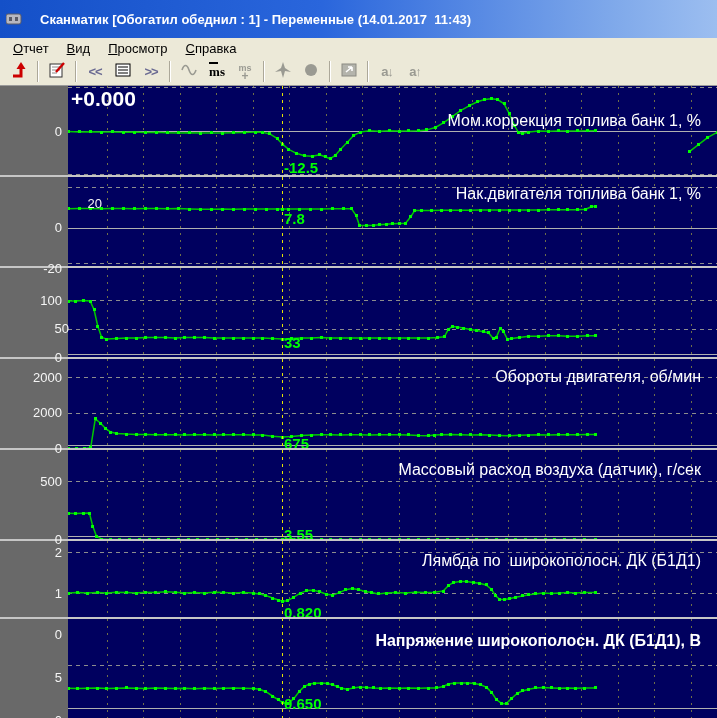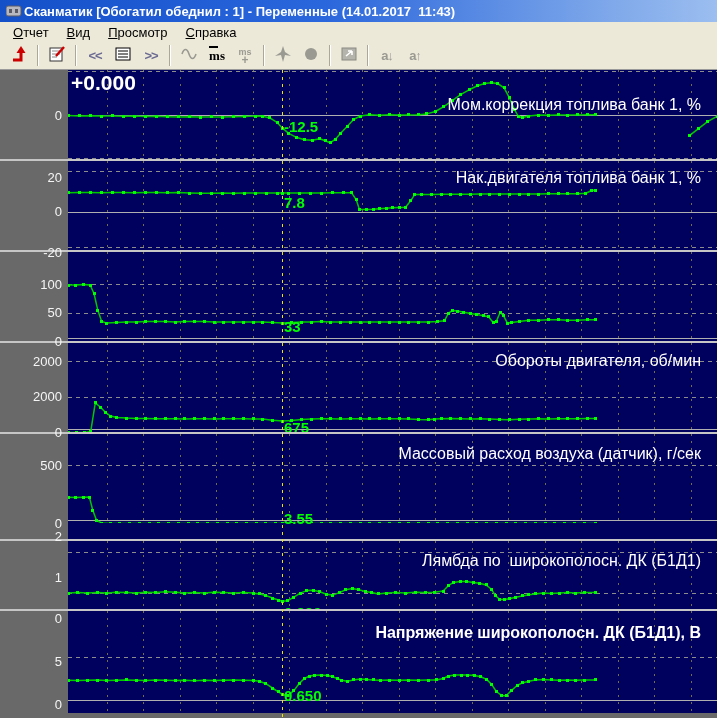--- a/index.html
+++ b/index.html
@@ -4,21 +4,21 @@
 <style>
   html,body{margin:0;padding:0;}
   body{
     width:717px;height:718px;overflow:hidden;background:#ECE9D8;
     font-family:"Liberation Sans", sans-serif;
     -webkit-font-smoothing:antialiased;
   }
   .window{width:717px;height:718px;position:relative;}
   
   .titlebar{
-    height:22px;display:flex;align-items:center;gap:2px;padding:0 6px;
+    height:38px;display:flex;align-items:center;gap:18px;padding:0 6px;
     background:linear-gradient(90deg,#1450c8 0%,#2a66dc 45%,#7ea8ea 85%,#9cbef0 100%);
   }
   .title-text{color:#fff;font-weight:bold;font-size:13px;white-space:pre;overflow:hidden;text-overflow:clip;}
   .app-icon{width:16px;height:14px;display:inline-block;flex:0 0 auto;}
   
   .menubar{height:20px;display:flex;align-items:center;background:#ECE9D8;font-size:13px;color:#000;padding-left:4px;}
   .menu-item{padding:2px 9px;cursor:default;}
   .menu-item u{text-decoration:underline;}
   
   .toolbar{height:27px;display:flex;align-items:center;background:#ECE9D8;border-bottom:1px solid #9a9a9a;padding:0 5px;}
@@ -227,21 +227,21 @@
               <rect x="508.0" y="43.4" width="3" height="3" fill="#00ff00" shape-rendering="crispEdges"></rect>
               <rect x="517.7" y="43.2" width="3" height="3" fill="#00ff00" shape-rendering="crispEdges"></rect>
               <rect x="525.5" y="43.2" width="3" height="3" fill="#00ff00" shape-rendering="crispEdges"></rect>
               <polyline points="621.7,65.3 630.8,58.4 639.9,51.4 649.0,46.5" fill="none" stroke="#00c800" stroke-width="1.5" stroke-linejoin="round"></polyline>
               <rect x="620.2" y="63.8" width="3" height="3" fill="#00ff00" shape-rendering="crispEdges"></rect>
               <rect x="629.3" y="56.9" width="3" height="3" fill="#00ff00" shape-rendering="crispEdges"></rect>
               <rect x="638.4" y="49.9" width="3" height="3" fill="#00ff00" shape-rendering="crispEdges"></rect>
               <rect x="647.5" y="45.0" width="3" height="3" fill="#00ff00" shape-rendering="crispEdges"></rect>
             </svg>
             <div class="chart-title" style="top: 26px;">Мом.коррекция топлива банк 1, %</div>
-            <div class="cursor-value" style="top: 48px;">-12.5</div>
+            <div class="cursor-value" style="top: 73px;">-12.5</div>
             <div class="time-label">+0.000</div>
           </div>
         </div>
         <div class="panel" style="height: 91px;">
           <div class="plot">
             <svg width="649" height="89" style="display: block;">
               <line x1="39" y1="0" x2="39" y2="89" stroke="#6f6f49" stroke-width="1" shape-rendering="crispEdges" stroke-dasharray="2,5"></line>
               <line x1="75.5" y1="0" x2="75.5" y2="89" stroke="#6f6f49" stroke-width="1" shape-rendering="crispEdges" stroke-dasharray="2,5"></line>
               <line x1="112" y1="0" x2="112" y2="89" stroke="#6f6f49" stroke-width="1" shape-rendering="crispEdges" stroke-dasharray="2,5"></line>
               <line x1="148.5" y1="0" x2="148.5" y2="89" stroke="#6f6f49" stroke-width="1" shape-rendering="crispEdges" stroke-dasharray="2,5"></line>
@@ -501,21 +501,21 @@
               <rect x="488.5" y="74.3" width="3" height="3" fill="#00ff00" shape-rendering="crispEdges"></rect>
               <rect x="498.2" y="74.3" width="3" height="3" fill="#00ff00" shape-rendering="crispEdges"></rect>
               <rect x="508.0" y="74.2" width="3" height="3" fill="#00ff00" shape-rendering="crispEdges"></rect>
               <rect x="517.7" y="74.1" width="3" height="3" fill="#00ff00" shape-rendering="crispEdges"></rect>
               <rect x="525.5" y="74.1" width="3" height="3" fill="#00ff00" shape-rendering="crispEdges"></rect>
             </svg>
             <div class="chart-title" style="top: 9px;">Обороты двигателя, об/мин</div>
             <div class="cursor-value" style="top: 76px;">675</div>
           </div>
         </div>
-        <div class="panel" style="height: 107px;">
+        <div class="panel" style="height: 91px;">
           <div class="plot">
             <svg width="649" height="89" style="display: block;">
               <line x1="39" y1="0" x2="39" y2="89" stroke="#6f6f49" stroke-width="1" shape-rendering="crispEdges" stroke-dasharray="2,5"></line>
               <line x1="75.5" y1="0" x2="75.5" y2="89" stroke="#6f6f49" stroke-width="1" shape-rendering="crispEdges" stroke-dasharray="2,5"></line>
               <line x1="112" y1="0" x2="112" y2="89" stroke="#6f6f49" stroke-width="1" shape-rendering="crispEdges" stroke-dasharray="2,5"></line>
               <line x1="148.5" y1="0" x2="148.5" y2="89" stroke="#6f6f49" stroke-width="1" shape-rendering="crispEdges" stroke-dasharray="2,5"></line>
               <line x1="185" y1="0" x2="185" y2="89" stroke="#6f6f49" stroke-width="1" shape-rendering="crispEdges" stroke-dasharray="2,5"></line>
               <line x1="221.5" y1="0" x2="221.5" y2="89" stroke="#6f6f49" stroke-width="1" shape-rendering="crispEdges" stroke-dasharray="2,5"></line>
               <line x1="258" y1="0" x2="258" y2="89" stroke="#6f6f49" stroke-width="1" shape-rendering="crispEdges" stroke-dasharray="2,5"></line>
               <line x1="294.5" y1="0" x2="294.5" y2="89" stroke="#6f6f49" stroke-width="1" shape-rendering="crispEdges" stroke-dasharray="2,5"></line>
@@ -587,21 +587,21 @@
               <rect x="485.3" y="88.0" width="3" height="3" fill="#00ff00" shape-rendering="crispEdges"></rect>
               <rect x="495.0" y="88.1" width="3" height="3" fill="#00ff00" shape-rendering="crispEdges"></rect>
               <rect x="504.7" y="88.0" width="3" height="3" fill="#00ff00" shape-rendering="crispEdges"></rect>
               <rect x="514.5" y="88.1" width="3" height="3" fill="#00ff00" shape-rendering="crispEdges"></rect>
               <rect x="525.5" y="88.0" width="3" height="3" fill="#00ff00" shape-rendering="crispEdges"></rect>
             </svg>
             <div class="chart-title" style="top: 11px;">Массовый расход воздуха (датчик), г/сек</div>
             <div class="cursor-value" style="top: 76px;">3.55</div>
           </div>
         </div>
-        <div class="panel" style="height: 70px;">
+        <div class="panel" style="height: 78px;">
           <div class="plot">
             <svg width="649" height="89" style="display: block;">
               <line x1="39" y1="0" x2="39" y2="89" stroke="#6f6f49" stroke-width="1" shape-rendering="crispEdges" stroke-dasharray="2,5"></line>
               <line x1="75.5" y1="0" x2="75.5" y2="89" stroke="#6f6f49" stroke-width="1" shape-rendering="crispEdges" stroke-dasharray="2,5"></line>
               <line x1="112" y1="0" x2="112" y2="89" stroke="#6f6f49" stroke-width="1" shape-rendering="crispEdges" stroke-dasharray="2,5"></line>
               <line x1="148.5" y1="0" x2="148.5" y2="89" stroke="#6f6f49" stroke-width="1" shape-rendering="crispEdges" stroke-dasharray="2,5"></line>
               <line x1="185" y1="0" x2="185" y2="89" stroke="#6f6f49" stroke-width="1" shape-rendering="crispEdges" stroke-dasharray="2,5"></line>
               <line x1="221.5" y1="0" x2="221.5" y2="89" stroke="#6f6f49" stroke-width="1" shape-rendering="crispEdges" stroke-dasharray="2,5"></line>
               <line x1="258" y1="0" x2="258" y2="89" stroke="#6f6f49" stroke-width="1" shape-rendering="crispEdges" stroke-dasharray="2,5"></line>
               <line x1="294.5" y1="0" x2="294.5" y2="89" stroke="#6f6f49" stroke-width="1" shape-rendering="crispEdges" stroke-dasharray="2,5"></line>
@@ -788,25 +788,25 @@
               <rect x="514.5" y="67.6" width="3" height="3" fill="#00ff00" shape-rendering="crispEdges"></rect>
               <rect x="525.5" y="67.4" width="3" height="3" fill="#00ff00" shape-rendering="crispEdges"></rect>
             </svg>
             <div class="chart-title" style="top: 13px; font-weight: bold;">Напряжение широкополосн. ДК (Б1Д1), В</div>
             <div class="cursor-value" style="top: 76px;">0.650</div>
           </div>
         </div>
       </div>
     <div class="axis-layer">
         <div class="ylabel" style="top: 37.5px;">0</div>
-        <div class="ylabel" style="top: 100px;">20</div>
+        <div class="ylabel" style="top: 110px; padding-left: 40px;">20</div>
         <div class="ylabel" style="top: 134.034px;">0</div>
         <div class="ylabel" style="top: 175.025px;">-20</div>
         <div class="ylabel" style="top: 206.988px;">100</div>
-        <div class="ylabel" style="top: 235.425px;">50</div>
+        <div class="ylabel" style="top: 235.425px; padding-left: 7px;">50</div>
         <div class="ylabel" style="top: 263.863px;">0</div>
         <div class="ylabel" style="top: 283.883px;">2000</div>
         <div class="ylabel" style="top: 319.444px;">2000</div>
         <div class="ylabel" style="top: 355.004px;">0</div>
         <div class="ylabel" style="top: 387.995px;">500</div>
         <div class="ylabel" style="top: 445.957px;">0</div>
         <div class="ylabel" style="top: 458.887px;">2</div>
         <div class="ylabel" style="top: 499.878px;">1</div>
         <div class="ylabel" style="top: 540.869px;">0</div>
         <div class="ylabel" style="top: 584.051px;">5</div>

